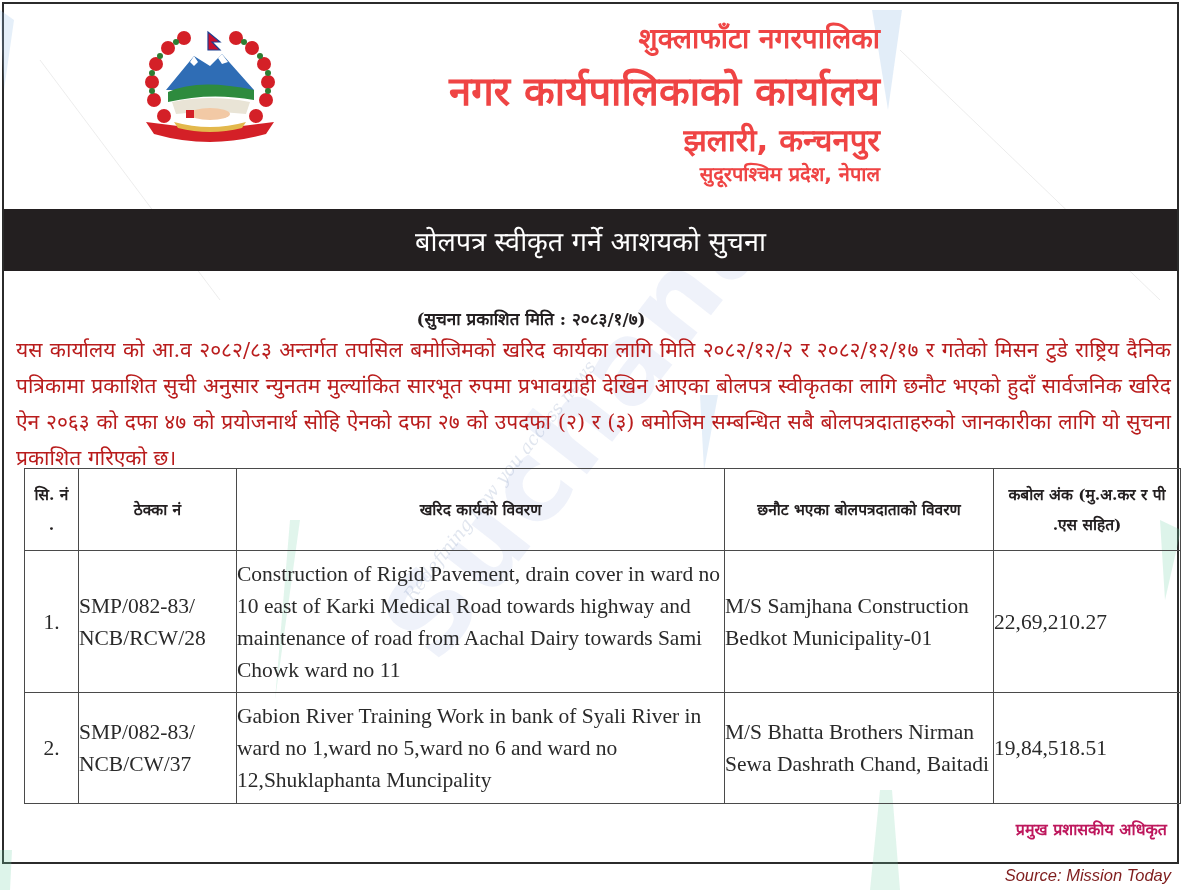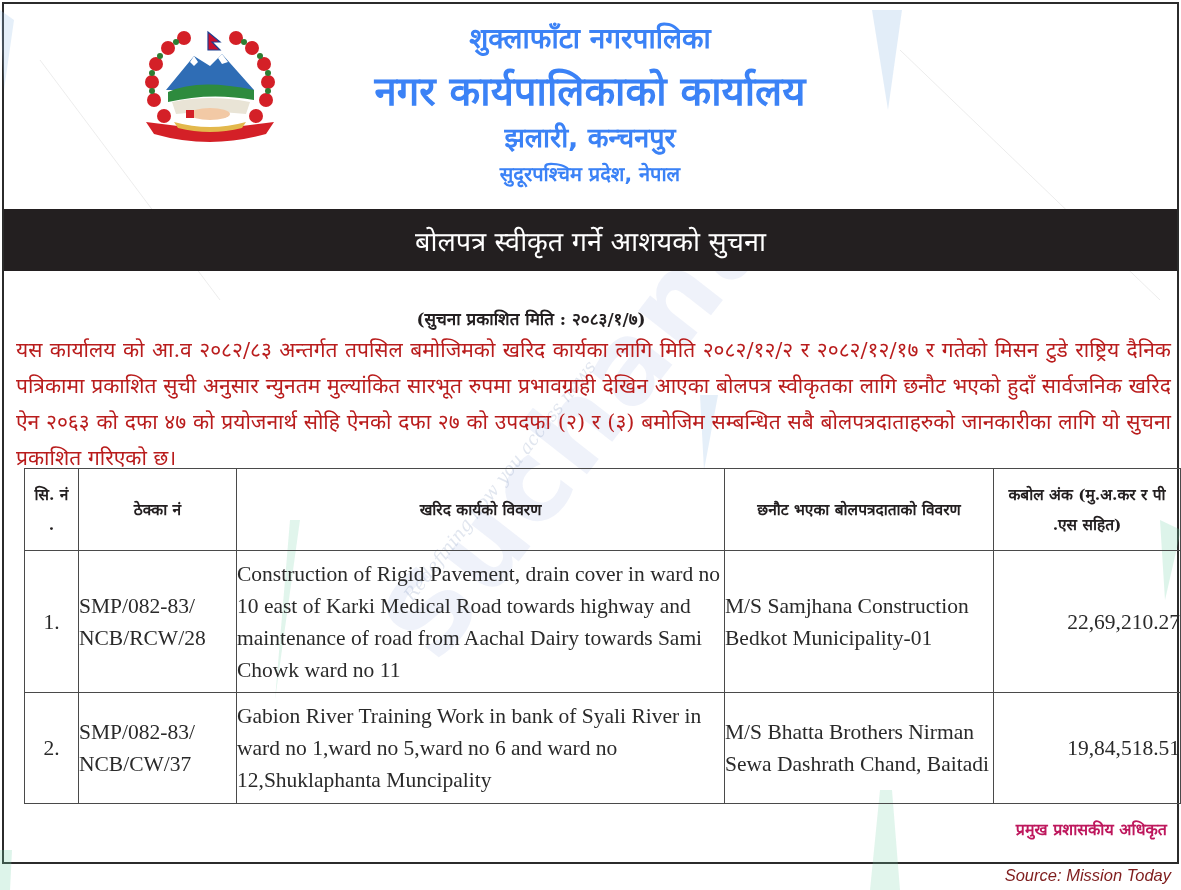--- a/index.html
+++ b/index.html
@@ -19,24 +19,24 @@
     color: rgba(120,150,210,0.12); letter-spacing: 4px;
   }
   .wm-sub {
     position: absolute; left: 350px; top: 470px; transform: rotate(-52deg);
     font-family: "DejaVu Serif", serif; font-style: italic; font-size: 18px;
     color: rgba(120,140,180,0.22);
   }
 
   
   .emblem { position: absolute; left: 138px; top: 26px; width: 144px; height: 124px; }
-  .hdr { position: absolute; left: 300px; width: 580px; text-align: center; font-weight: bold; color: #3b82f6; }
+  .hdr { position: absolute; left: 300px; width: 580px; text-align: right; font-weight: bold; color: #ef4444; }
   .hdr-1 { top: 18px; font-size: 28px; }
   .hdr-2 { top: 62px; font-size: 40px; }
-  .hdr-3 { top: 118px; font-size: 27px; }
+  .hdr-3 { top: 118px; font-size: 31px; }
   .hdr-4 { top: 160px; font-size: 20px; }
 
   .banner {
     position: absolute; left: 4px; top: 209px; width: 1173px; height: 62px;
     background: #231f20; color: #fff; display: flex; align-items: center; justify-content: center;
     font-family: "DejaVu Serif", serif; font-size: 27px; font-weight: normal;
   }
 
   .pubdate {
     position: absolute; left: 0; top: 307px; width: 1062px; text-align: center;
@@ -60,21 +60,21 @@
   table.tender th {
     height: 82px; font-family: "DejaVu Serif", serif; font-weight: bold; font-size: 15.5px;
     text-align: center; line-height: 30px; padding: 0 6px;
   }
   table.tender td {
     font-family: "Liberation Serif", serif; font-size: 21.5px; line-height: 32px; color: #2a2a2a;
     padding: 4px 0;
   }
   td.c-sn { text-align: center; }
   td.c-contract { text-align: left; padding-left: 8px; }
-  td.c-amount { text-align: right; }
+  td.c-amount { text-align: left; }
   tr.r1 td { height: 142px; }
   tr.r2 td { height: 111px; }
 
   .signature {
     position: absolute; right: 14px; top: 818px;
     font-family: "DejaVu Serif", serif; font-weight: bold; font-size: 16px; color: #be185d;
   }
   .source {
     position: absolute; right: 10px; top: 866px;
     font-family: "Liberation Sans", sans-serif; font-style: italic; font-size: 16.5px; color: #7f1d1d;

